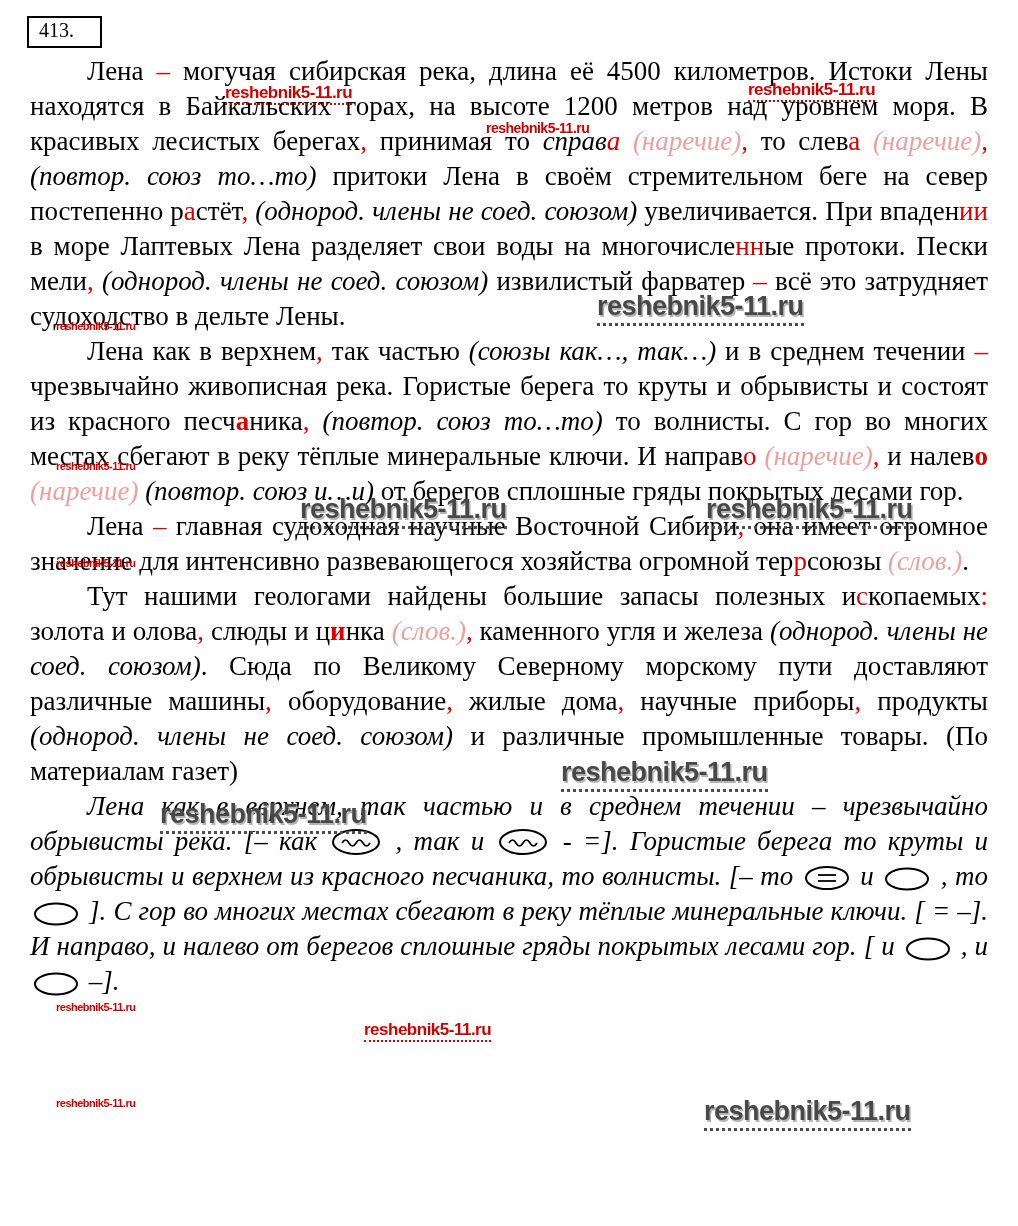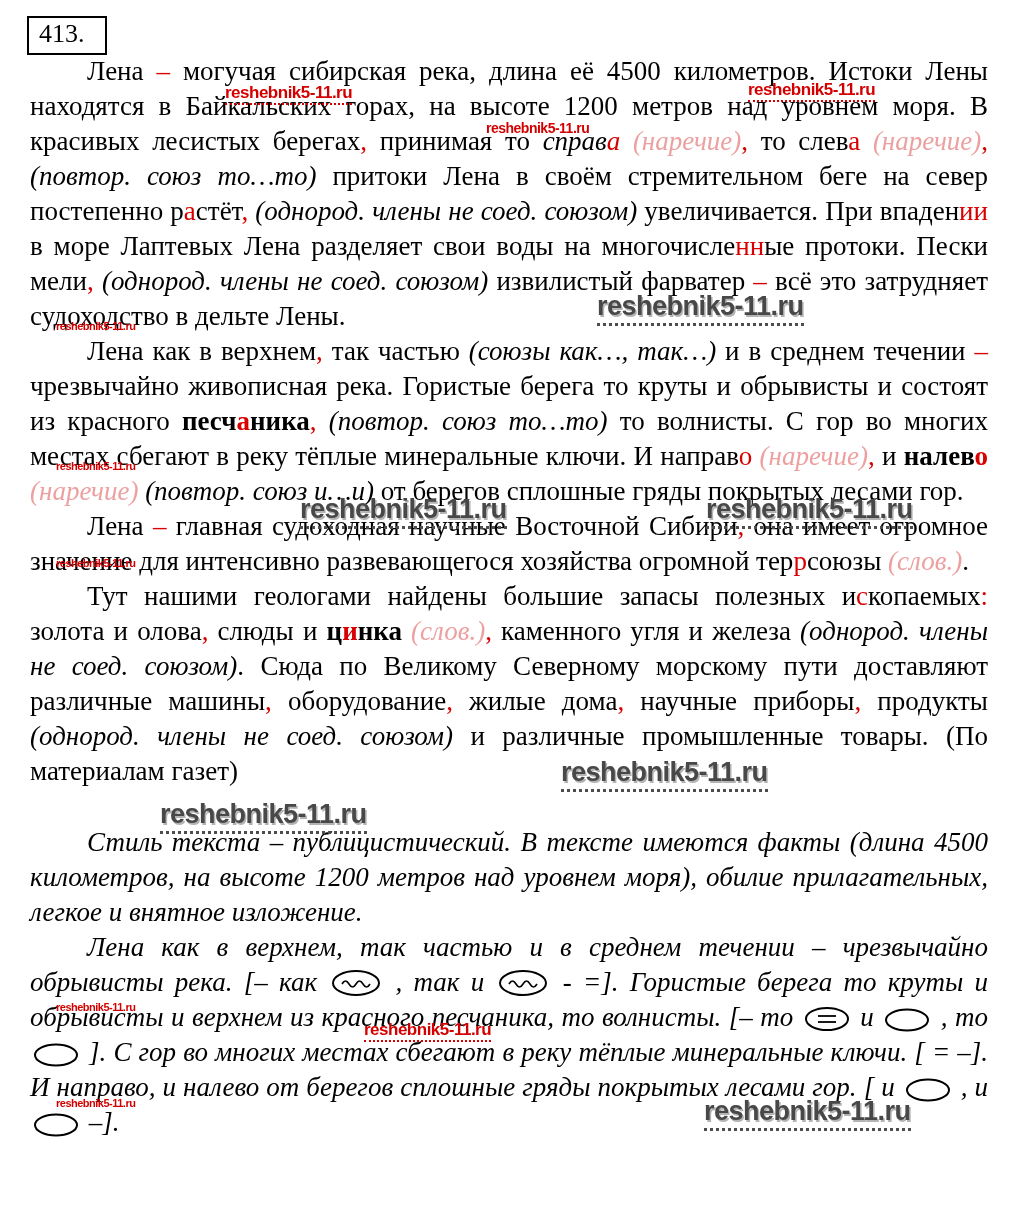--- a/index.html
+++ b/index.html
@@ -7,42 +7,42 @@
     position:relative;
     width:1018px; height:1226px;
     background:#ffffff;
     overflow:hidden;
     font-family:"Liberation Serif","DejaVu Serif",serif;
     color:#000;
   }
   .ex-box {
     position:absolute; top:16px; left:27px;
     border:2.5px solid #000;
-    padding:1px 20px 4px 10px;
-    font-size:26px;
+    padding:1px 26px 4px 10px;
+    font-size:20px;
   }
   .content {
     position:absolute; top:54px; left:30px; width:958px;
   }
   .para {
     margin:0;
     text-indent:57px;
     font-size:27px;
     line-height:35px;
     text-align:justify;
   }
   .para.gap-top { margin-top:36px; }
   .para.last { text-align:left; }
   
   .s-n { }
   .s-r  { color:#d80000; }
   .s-i  { font-style:italic; }
   .s-ri { color:#d80000; font-style:italic; }
   .s-fr { color:#eda0a0; font-style:italic; }
-  .s-b  { font-weight:bold; }
+  .s-b  { font-weight:normal; }
   .s-rb { color:#d80000; font-weight:bold; }
   .s-w  {
     font-style:italic;
     text-decoration:underline;
     text-decoration-style:wavy;
     text-decoration-thickness:1.5px;
     text-underline-offset:5px;
   }
   .s-box {
     font-style:italic;
@@ -72,21 +72,20 @@
 </head>
 <body>
 
 <div class="page">
   <div class="ex-box">413.</div>
   <div class="content">
       <p class="para"><span class="s-n">Лена </span><span class="s-r">–</span><span class="s-n"> могучая сибирская река, длина её 4500 километров. Истоки Лены находятся в Байкальских горах, на высоте 1200 метров над уровнем моря. В красивых лесистых берегах</span><span class="s-r">,</span><span class="s-n"> принимая то </span><span class="s-i">справ</span><span class="s-ri">а</span><span class="s-n"> </span><span class="s-fr">(наречие)</span><span class="s-r">,</span><span class="s-n"> то слев</span><span class="s-r">а</span><span class="s-n"> </span><span class="s-fr">(наречие)</span><span class="s-r">,</span><span class="s-n"> </span><span class="s-i">(повтор. союз то…то)</span><span class="s-n"> притоки Лена в своём стремительном беге на север постепенно р</span><span class="s-r">а</span><span class="s-n">стёт</span><span class="s-r">,</span><span class="s-n"> </span><span class="s-i">(однород. члены не соед. союзом)</span><span class="s-n"> увеличивается. При впаден</span><span class="s-r">ии</span><span class="s-n"> в море Лаптевых Лена разделяет свои воды на многочисле</span><span class="s-r">нн</span><span class="s-n">ые протоки. Пески мели</span><span class="s-r">,</span><span class="s-n"> </span><span class="s-i">(однород. члены не соед. союзом)</span><span class="s-n"> извилистый фарватер </span><span class="s-r">–</span><span class="s-n"> всё это затрудняет судоходство в дельте Лены.</span></p>
       <p class="para"><span class="s-n">Лена как в верхнем</span><span class="s-r">,</span><span class="s-n"> так частью </span><span class="s-i">(союзы как…, так…)</span><span class="s-n"> и в среднем течении </span><span class="s-r">–</span><span class="s-n"> чрезвычайно живописная река. Гористые берега то круты и обрывисты и состоят из красного </span><span class="s-b">песч</span><span class="s-rb">а</span><span class="s-b">ника</span><span class="s-r">,</span><span class="s-n"> </span><span class="s-i">(повтор. союз то…то)</span><span class="s-n"> то волнисты. С гор во многих местах сбегают в реку тёплые минеральные ключи. И направ</span><span class="s-r">о</span><span class="s-n"> </span><span class="s-fr">(наречие)</span><span class="s-r">,</span><span class="s-n"> и </span><span class="s-b">налев</span><span class="s-rb">о</span><span class="s-n"> </span><span class="s-fr">(наречие)</span><span class="s-n"> </span><span class="s-i">(повтор. союз и…и)</span><span class="s-n"> от берегов сплошные гряды покрытых лесами гор.</span></p>
       <p class="para"><span class="s-n">Лена </span><span class="s-r">–</span><span class="s-n"> главная судоходная научные Восточной Сибири</span><span class="s-r">,</span><span class="s-n"> она имеет огромное значение для интенсивно развевающегося хозяйства огромной тер</span><span class="s-r">р</span><span class="s-n">союзы </span><span class="s-fr">(слов.)</span><span class="s-n">.</span></p>
       <p class="para"><span class="s-n">Тут нашими геологами найдены большие запасы полезных и</span><span class="s-r">с</span><span class="s-n">копаемых</span><span class="s-r">:</span><span class="s-n"> золота и олова</span><span class="s-r">,</span><span class="s-n"> слюды и </span><span class="s-b">ц</span><span class="s-rb">и</span><span class="s-b">нка</span><span class="s-n"> </span><span class="s-fr">(слов.)</span><span class="s-r">,</span><span class="s-n"> каменного угля и железа </span><span class="s-i">(однород. члены не соед. союзом)</span><span class="s-n">. Сюда по Великому Северному морскому пути доставляют различные машины</span><span class="s-r">,</span><span class="s-n"> оборудование</span><span class="s-r">,</span><span class="s-n"> жилые дома</span><span class="s-r">,</span><span class="s-n"> научные приборы</span><span class="s-r">,</span><span class="s-n"> продукты </span><span class="s-i">(однород. члены не соед. союзом)</span><span class="s-n"> и различные промышленные товары. (По материалам газет)</span></p>
-      <p class="para gap-top"><span class="s-i">Стиль текста – публицистический. В тексте имеются факты (длина 4500 километров, на высоте 1200 метров над уровнем моря), обилие прилагательных, легкое и внятное изложение.</span></p>
       <p class="para"><span class="s-i">Лена как в верхнем, так частью и в среднем течении – чрезвычайно обрывисты река. [– как </span><svg class="sym" width="52" height="30" viewBox="0 0 52 30">
           <ellipse cx="26" cy="15" rx="23" ry="12" fill="none" stroke="#000" stroke-width="2"></ellipse>
           <path d="M12 16 q3.5 -6 7 0 t7 0 t7 0 t7 0" fill="none" stroke="#000" stroke-width="1.6"></path>
         </svg><span class="s-i"> , так и </span><svg class="sym" width="52" height="30" viewBox="0 0 52 30">
           <ellipse cx="26" cy="15" rx="23" ry="12" fill="none" stroke="#000" stroke-width="2"></ellipse>
           <path d="M12 16 q3.5 -6 7 0 t7 0 t7 0 t7 0" fill="none" stroke="#000" stroke-width="1.6"></path>
         </svg><span class="s-i">  - =]. Гористые берега то круты и обрывисты и верхнем из красного песчаника, то волнисты. [– то </span><svg class="sym" width="48" height="28" viewBox="0 0 48 28">
           <ellipse cx="24" cy="14" rx="21" ry="11" fill="none" stroke="#000" stroke-width="2"></ellipse>
           <line x1="15" y1="11" x2="33" y2="11" stroke="#000" stroke-width="1.8"></line>
           <line x1="15" y1="17" x2="33" y2="17" stroke="#000" stroke-width="1.8"></line>

